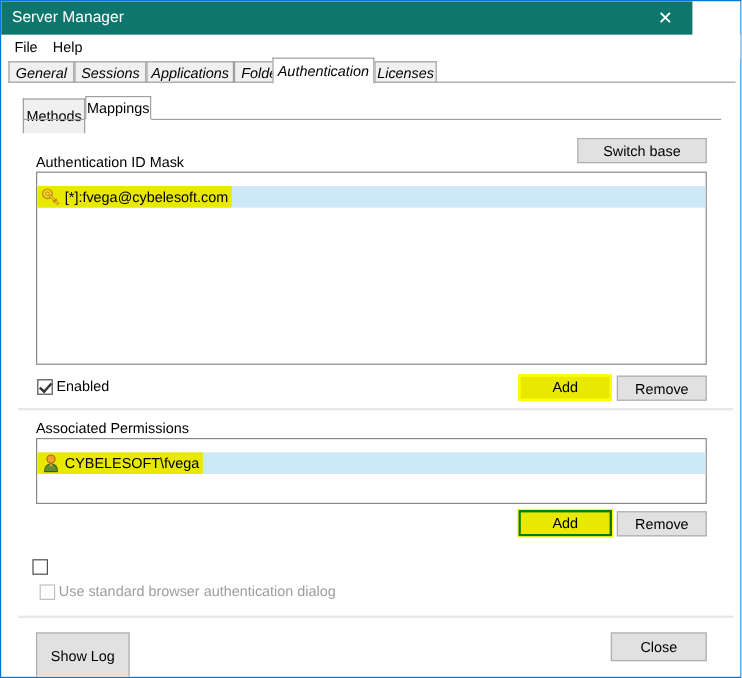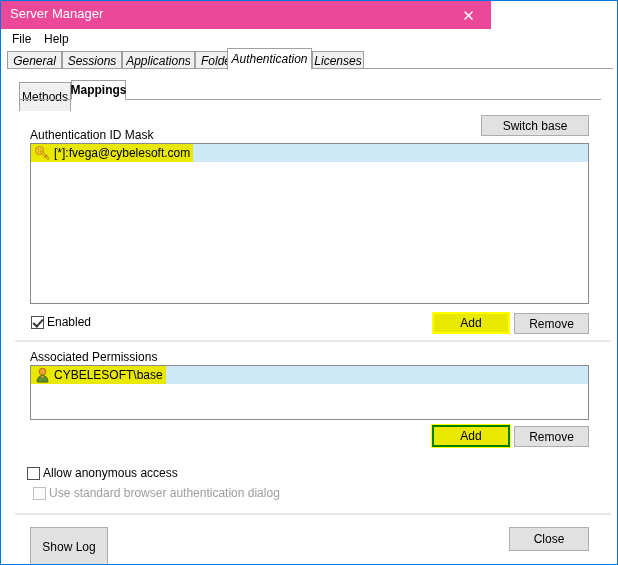--- a/index.html
+++ b/index.html
@@ -19,23 +19,23 @@
     box-sizing: border-box;
     background: #ffffff;
     border: 1px solid #0078d7;
     overflow: hidden;
   }
 
   
   #titlebar {
     position: absolute;
     left: 0; top: 0;
-    width: 490px;
+    width: 576px;
     height: 28px;
-    background: #ec4899;
+    background: #0f766e;
     color: #ffffff;
   }
   #title-text {
     position: absolute;
     left: 9px;
     top: 5px;
     font-size: 13px;
     color: #ffffff;
     white-space: nowrap;
   }
@@ -138,21 +138,20 @@
     cursor: default;
     white-space: nowrap;
   }
   .itab.selected {
     top: 0px;
     height: 20px;
     background: #ffffff;
     border: 1px solid #a0a0a0;
     border-bottom: 1px solid #ffffff;
     z-index: 5;
-    font-weight: bold;
   }
   #inner-tabline {
     position: absolute;
     left: 18px;
     top: 98px;
     width: 582px;
     height: 1px;
     background: #a0a0a0;
   }
 
@@ -199,20 +198,21 @@
     border: 1px solid #8a8a8a;
     overflow: hidden;
   }
   .lrow {
     position: relative;
     height: 18px;
     background: #cde8f7;
     display: flex;
     align-items: center;
     cursor: default;
+    margin-top: 11px;
   }
   .lrow .hltext {
     display: inline-flex;
     align-items: center;
     background: #e8e800;
     height: 18px;
     padding-right: 3px;
   }
   .licon {
     width: 17px;
@@ -334,31 +334,30 @@
   <div class="lbl" style="left:29px; top:349px;">Associated Permissions</div>
 
   <div class="listbox" style="left:29px; top:364px; width:559px; height:55px;">
     <div class="lrow">
       <span class="hltext">
         <svg class="licon" viewBox="0 0 16 16">
           <circle cx="8" cy="4.6" r="3.4" fill="#f0a030" stroke="#b06a10" stroke-width="0.9"></circle>
           <path d="M2.6 15 C2.6 10.6 5 8.6 8 8.6 C11 8.6 13.4 10.6 13.4 15 Z" fill="#5f8f2f" stroke="#3c5e1c" stroke-width="0.9"></path>
           <path d="M6.4 8.9 L8 11.2 L9.6 8.9" fill="#f0a030" stroke="none"></path>
         </svg>
-        <span class="ltext">CYBELESOFT\base</span>
+        <span class="ltext">CYBELESOFT\fvega</span>
       </span>
     </div>
   </div>
 
   <button class="btn hl-green" style="left:431px; top:424px; width:78px; height:22px;">Add</button>
   <button class="btn" style="left:513px; top:425px; width:75px; height:21px;">Remove</button>
 
   <div class="cbrow" style="left:26px; top:465px;">
     <span class="cbbox"></span>
-    <span class="cbtext">Allow anonymous access</span>
   </div>
 
   <div class="cbrow disabled" style="left:32px; top:485px;">
     <span class="cbbox"></span>
     <span class="cbtext">Use standard browser authentication dialog</span>
   </div>
 
   <div class="hsep" style="left:14px; top:512px; width:596px;"></div>
 
   <button class="btn" style="left:29px; top:526px; width:78px; height:40px;">Show Log</button>

